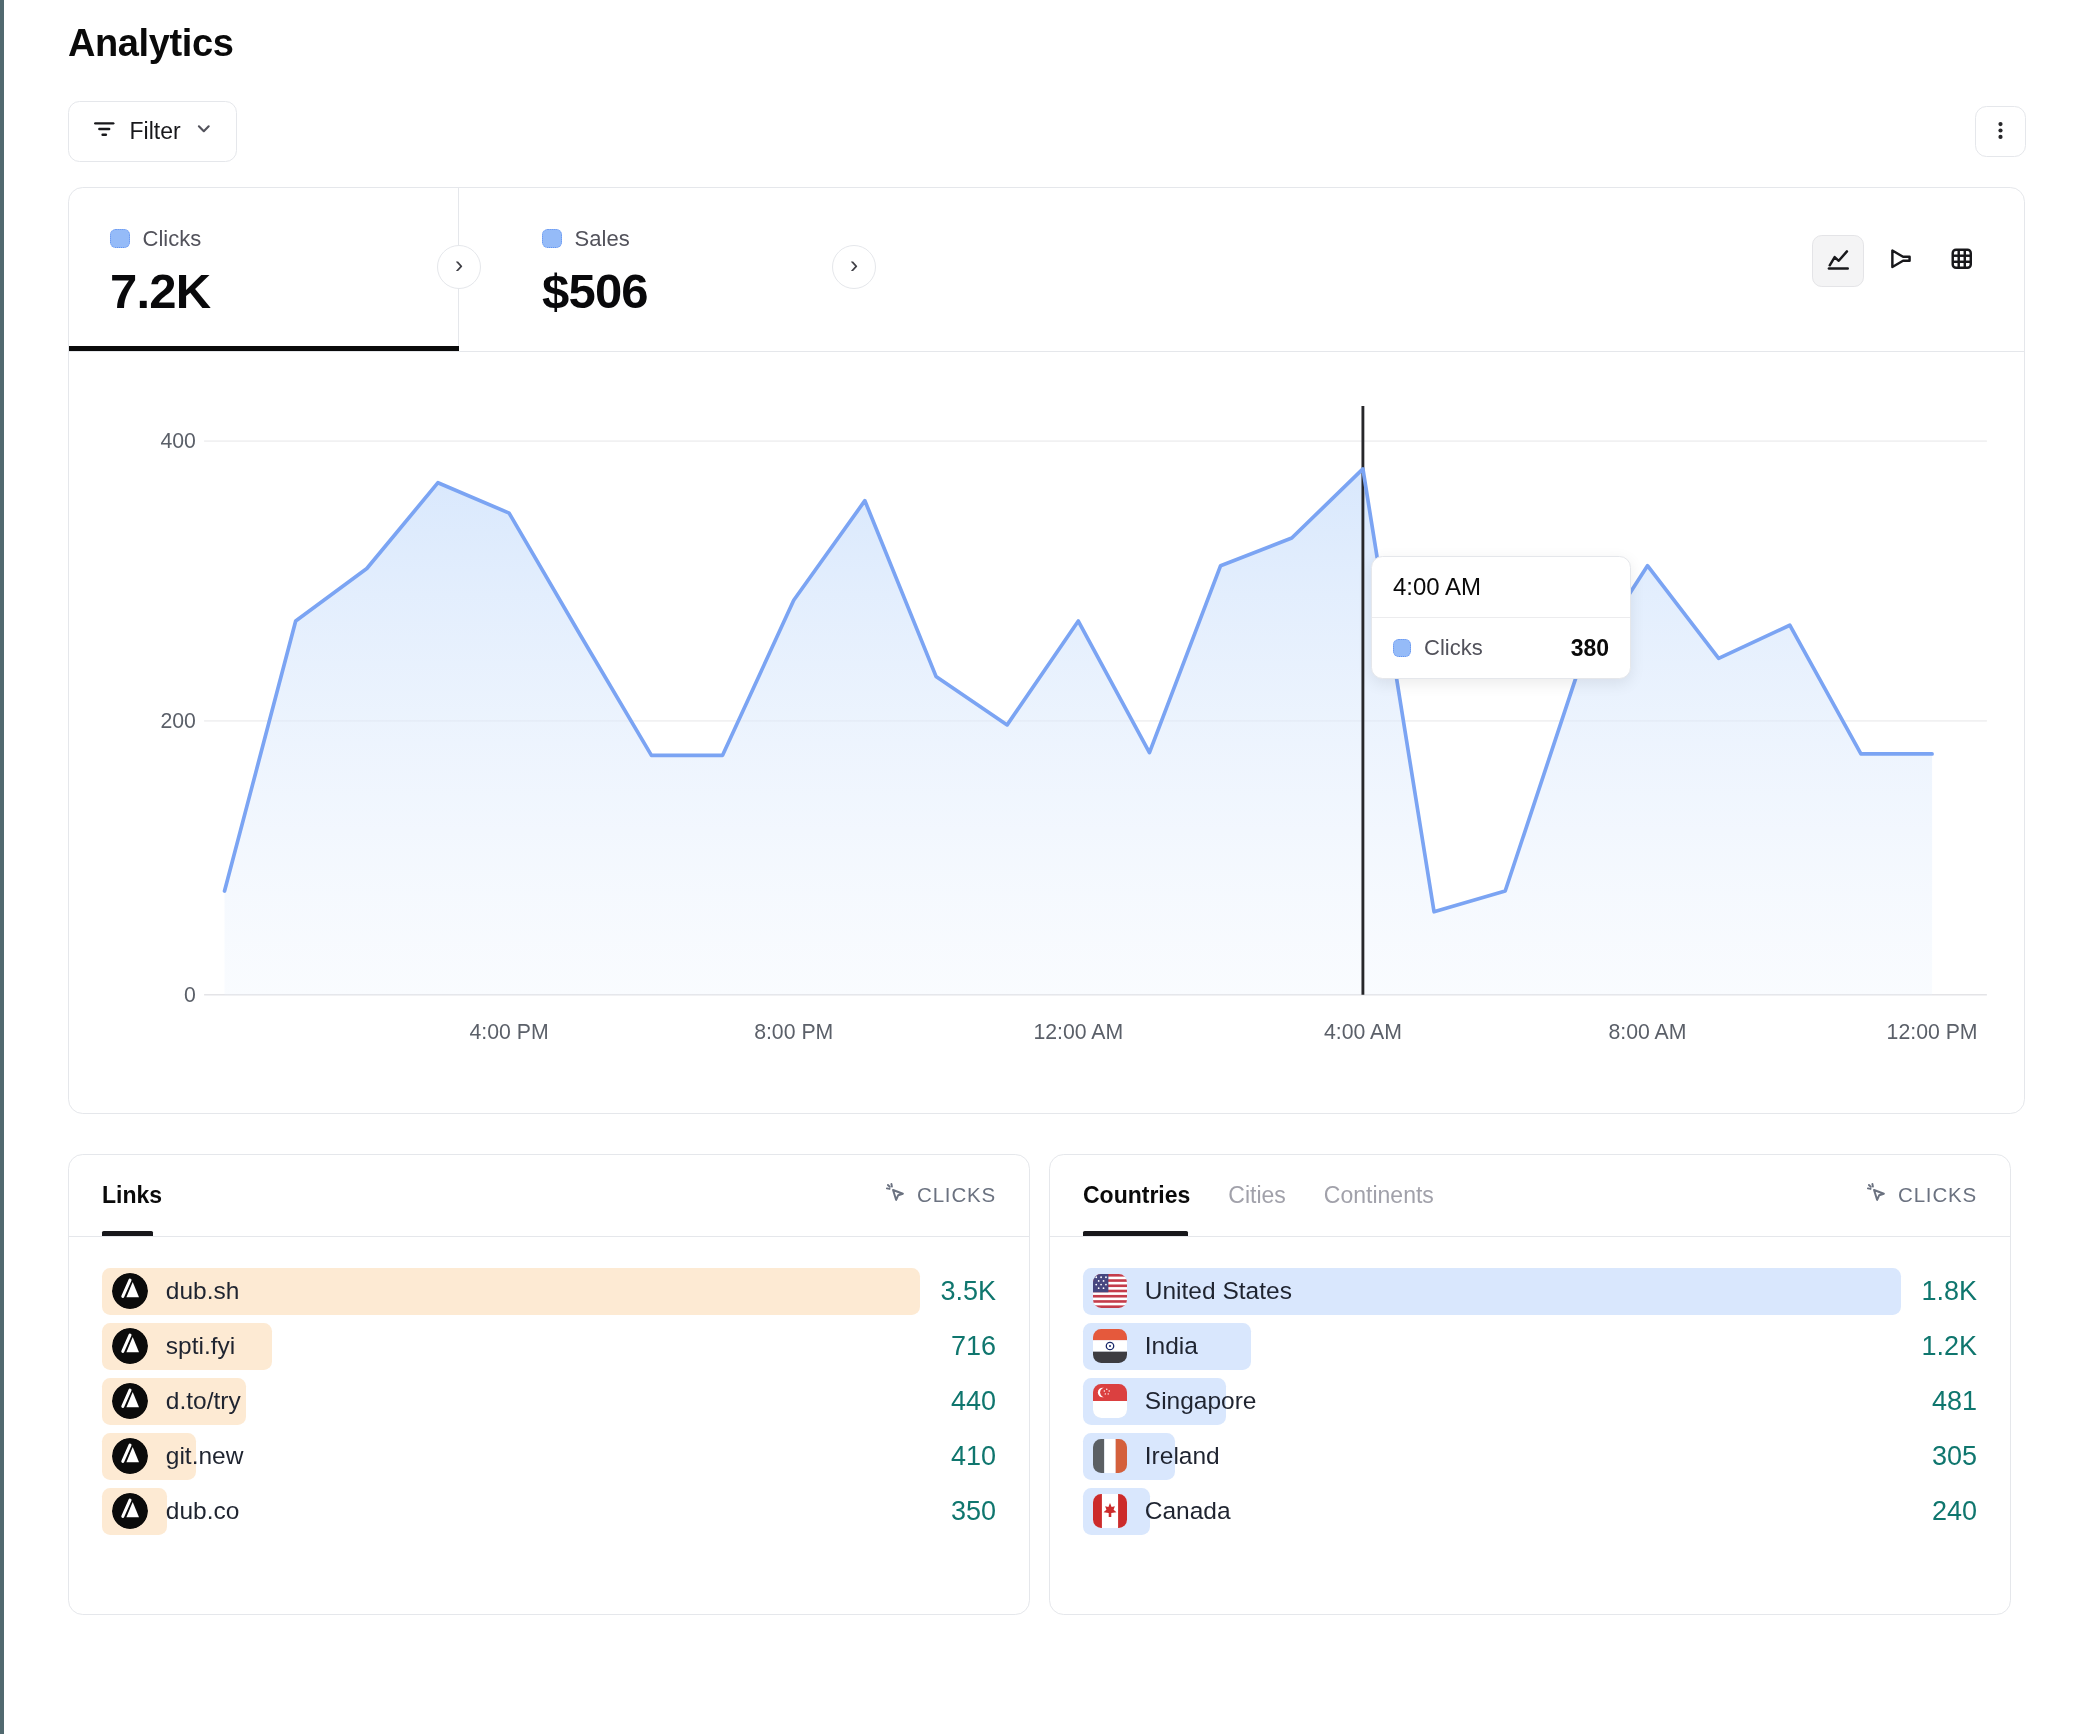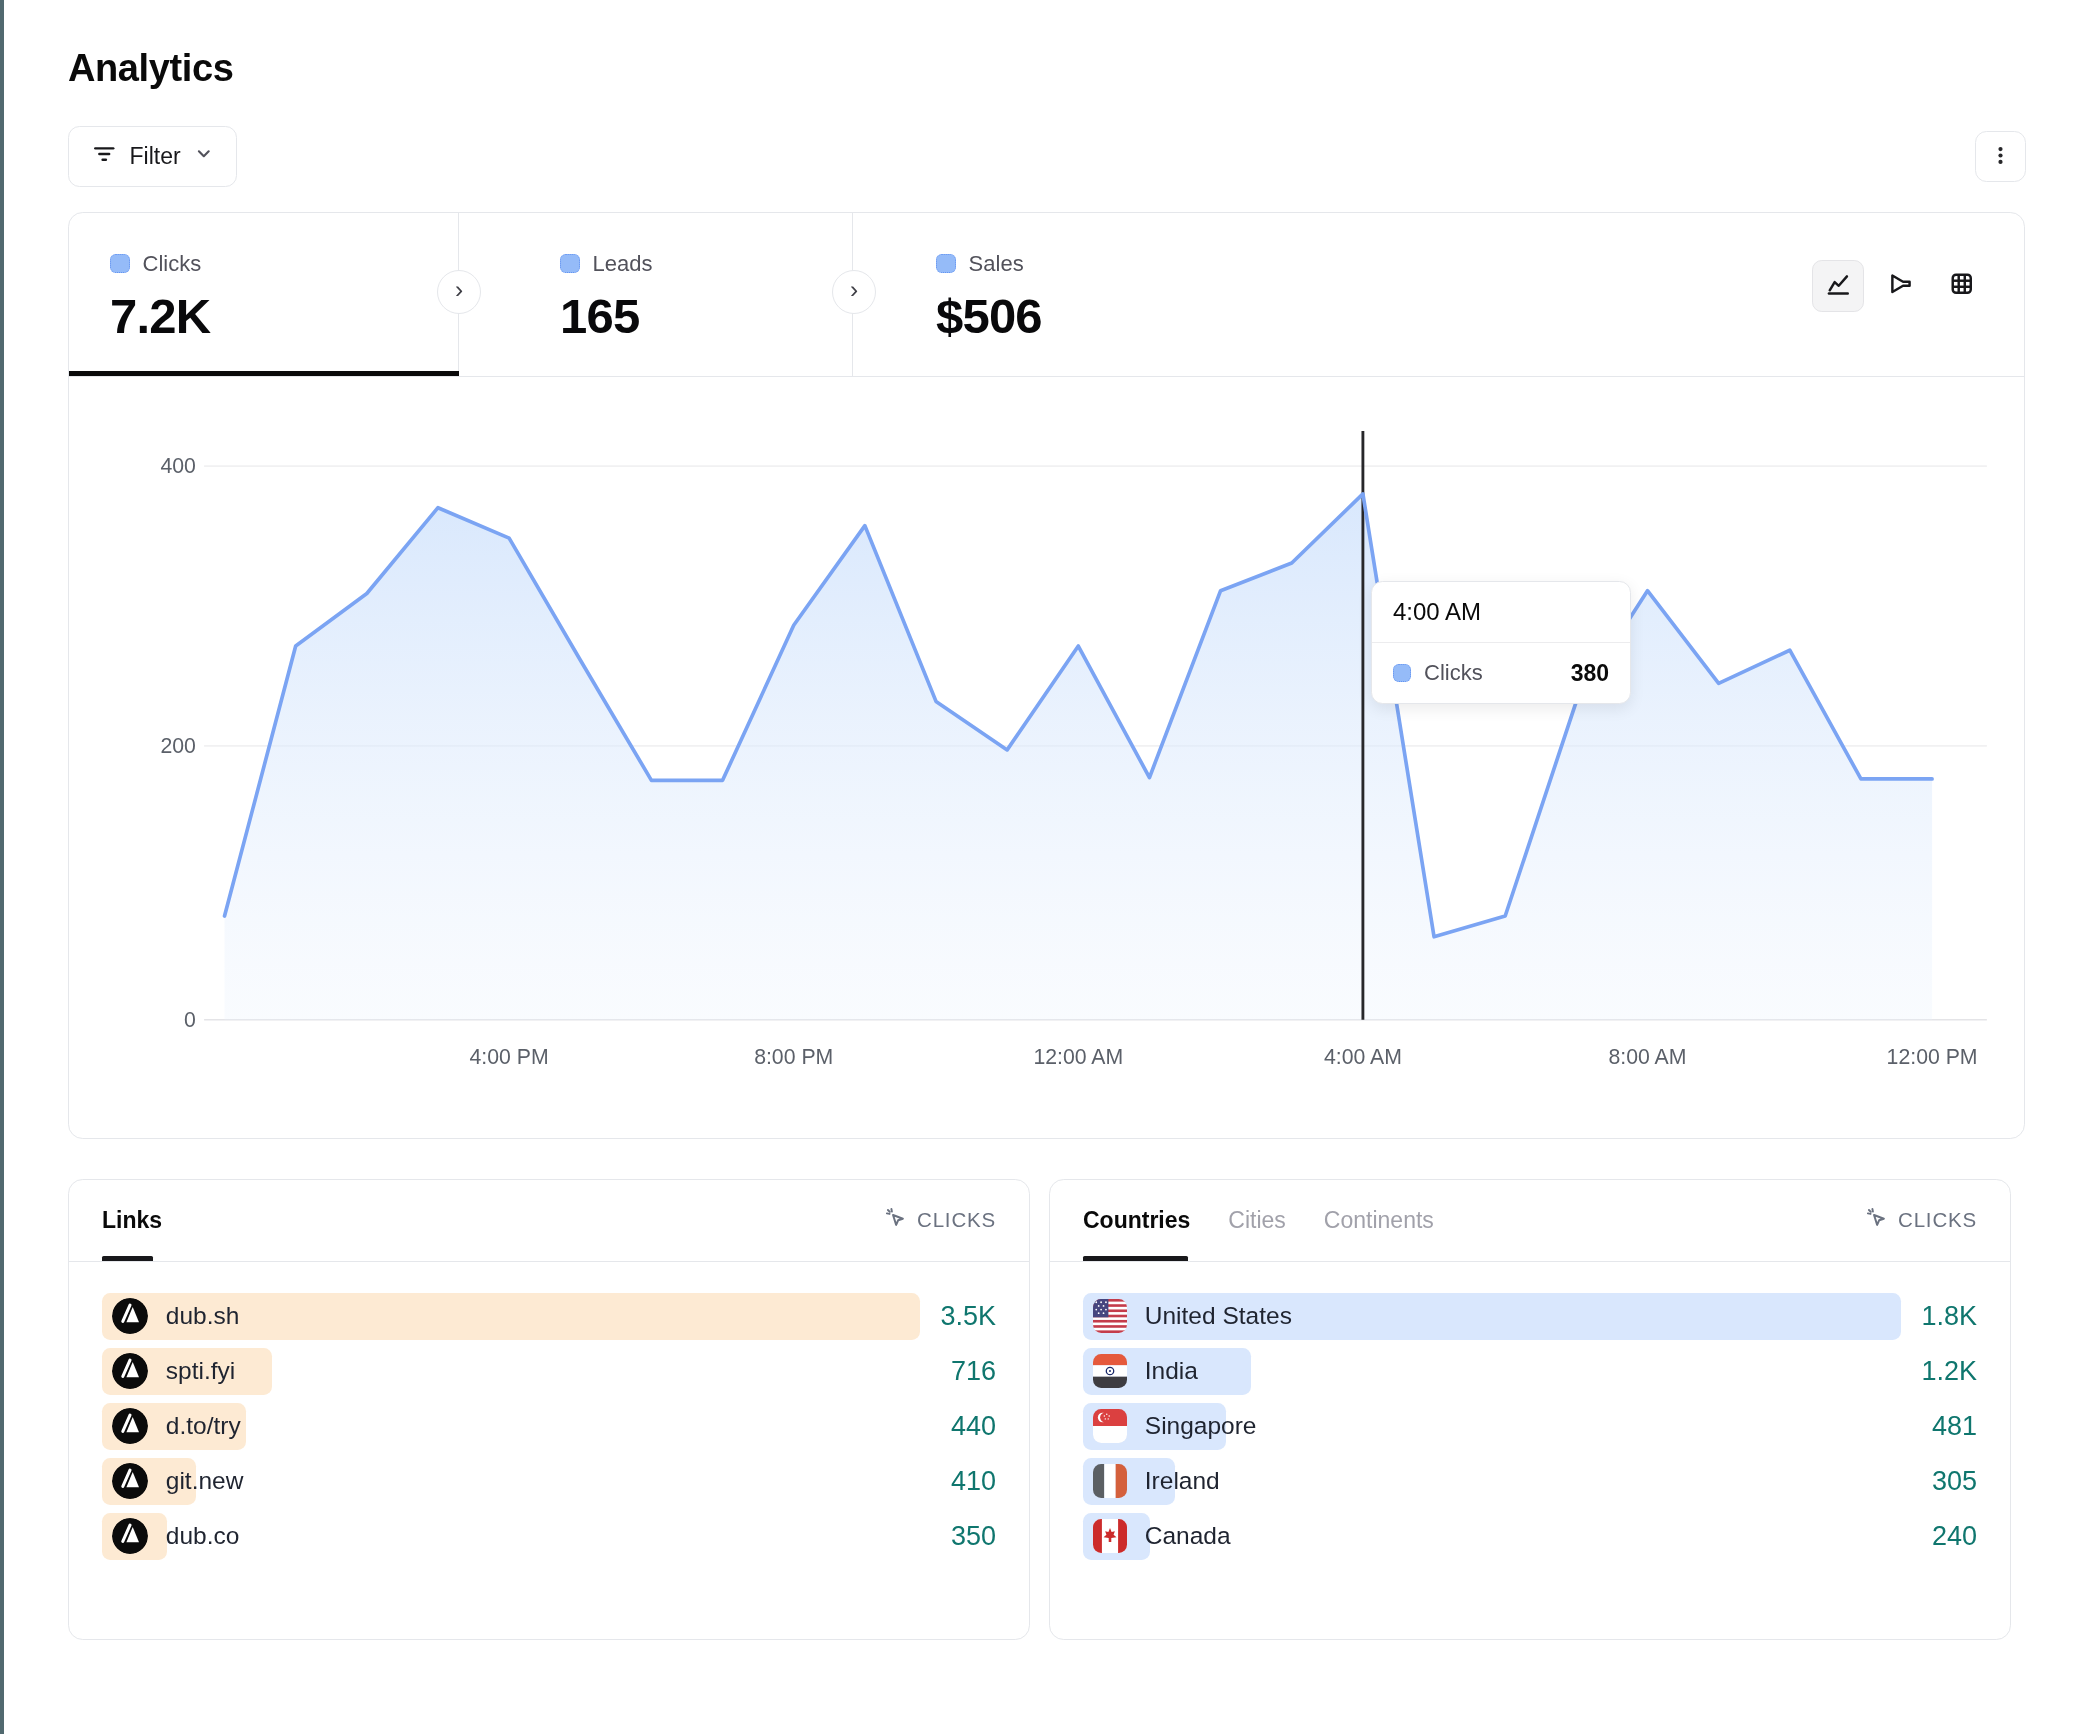--- a/index.html
+++ b/index.html
@@ -1,21 +1,21 @@
 <!DOCTYPE html>
 <html style="font-size:13px"><head>
 <meta charset="utf-8">
 <style>
   * { margin:0; padding:0; box-sizing:border-box; }
   html,body { width:2096px; height:1735px; background:#ffffff;
     font-family:"Liberation Sans","DejaVu Sans",sans-serif; color:#0a0a0a; }
   body { position:relative; overflow:hidden; }
   .edge-strip { position:absolute; left:0; top:0; width:4.1px; height:1735px; background:#51696F; }
 
-  .page { padding:47px 70px 0 68px; }
+  .page { padding:22px 70px 0 68px; }
   h1.page-title { font-size:38px; font-weight:700; letter-spacing:-0.4px; color:#0a0a0a; }
 
   
   .controls { display:flex; align-items:center; margin-top:36px; height:61px; }
   .btn { display:flex; align-items:center; gap:13px; height:61px; border:1.2px solid #e5e7eb;
     border-radius:11.5px; background:#fff; padding:0 23px; font-size:23px; color:#18181b; cursor:pointer; }
   .btn svg { flex:0 0 auto; }
   .btn.date { width:324px; margin-left:24.5px; }
   .btn.date .spacer { flex:1; }
   .kebab-btn { margin-left:auto; width:51px; height:51px; border:1.2px solid #e5e7eb; border-radius:11.5px;
@@ -118,27 +118,20 @@
   </div>
 
   <div class="card chart-card">
     <div class="stats-row">
       <div class="stat stat1">
         <div class="stat-head">
           <span class="legend-sq"></span>
           <span>Clicks</span>
         </div>
         <div class="stat-value">7.2K</div>
-      </div>
-      <div class="stat stat2">
-        <div class="stat-head">
-          <span class="legend-sq"></span>
-          <span>Leads</span>
-        </div>
-        <div class="stat-value">165</div>
       </div>
       <div class="stat stat3">
         <div class="stat-head">
           <span class="legend-sq"></span>
           <span>Sales</span>
         </div>
         <div class="stat-value">$506</div>
       </div>
       <div class="active-underline"></div>
       <div class="chev-circle chev-1">›</div>

